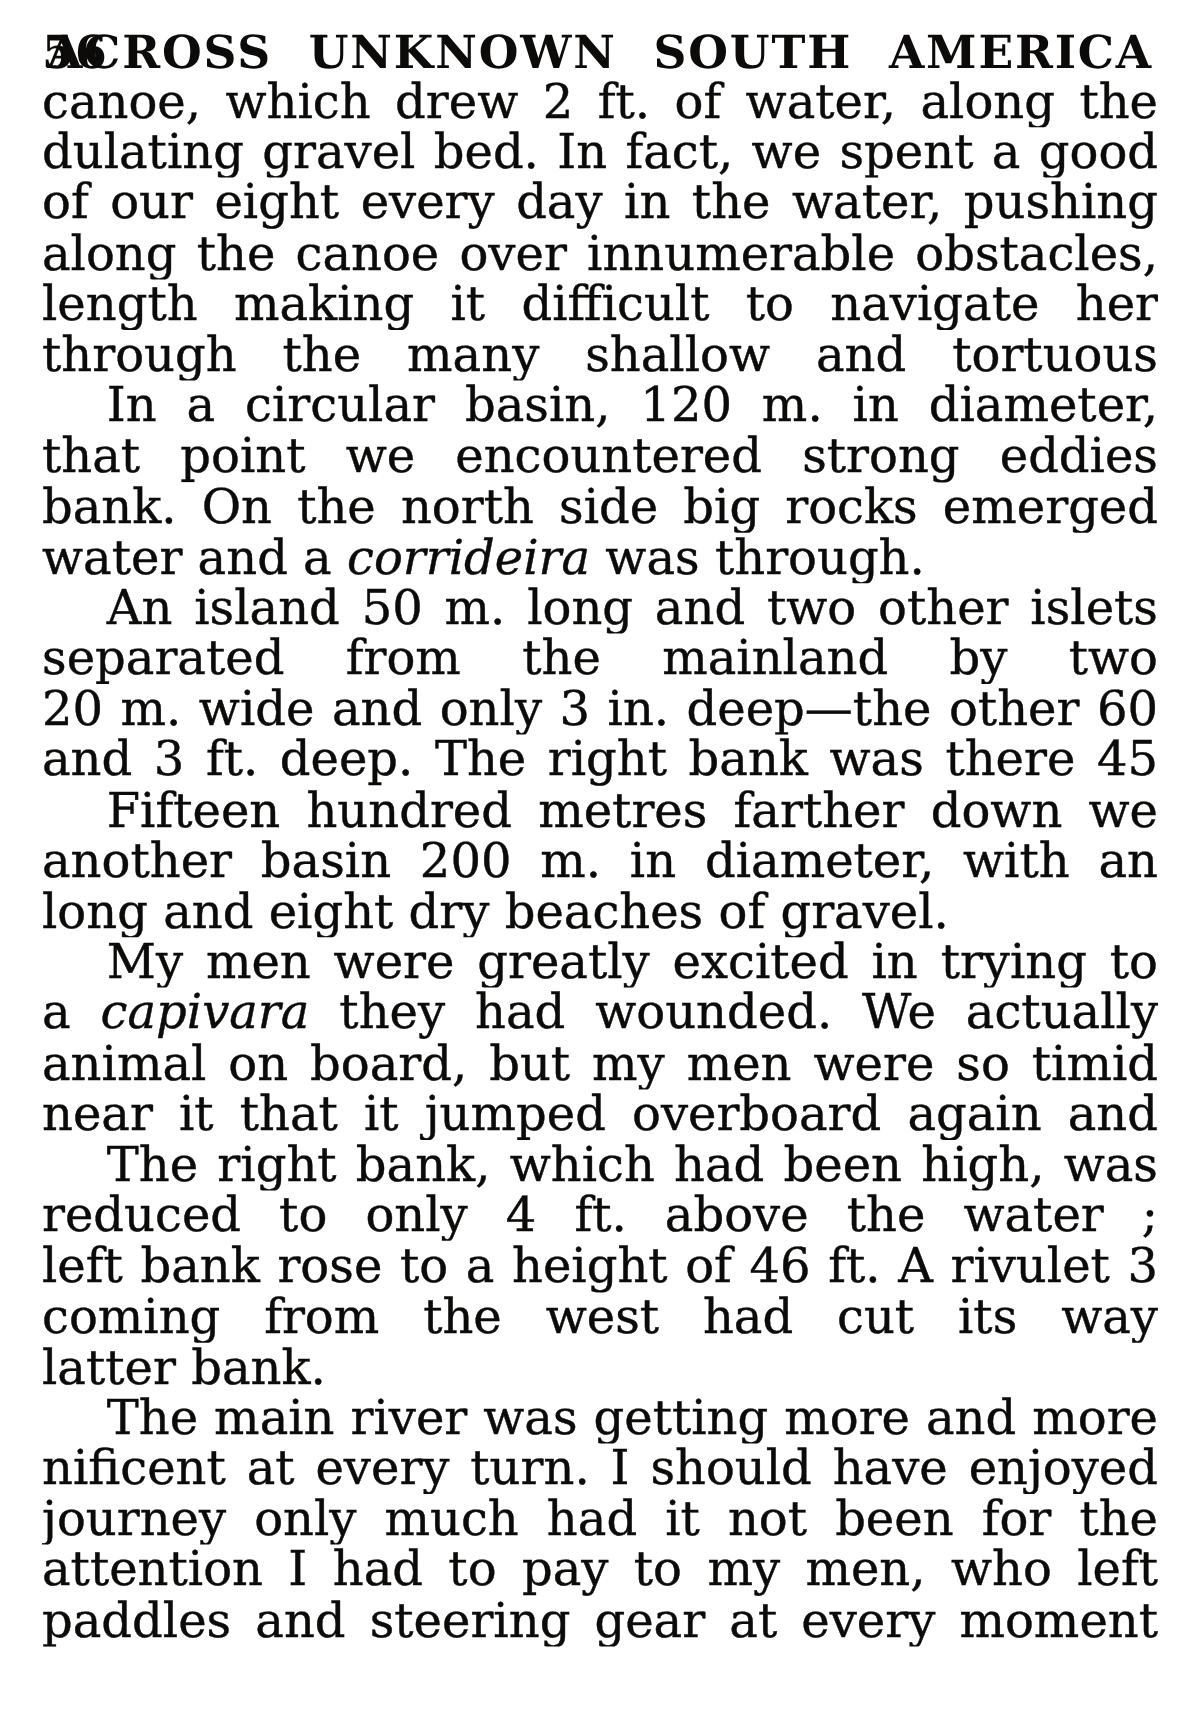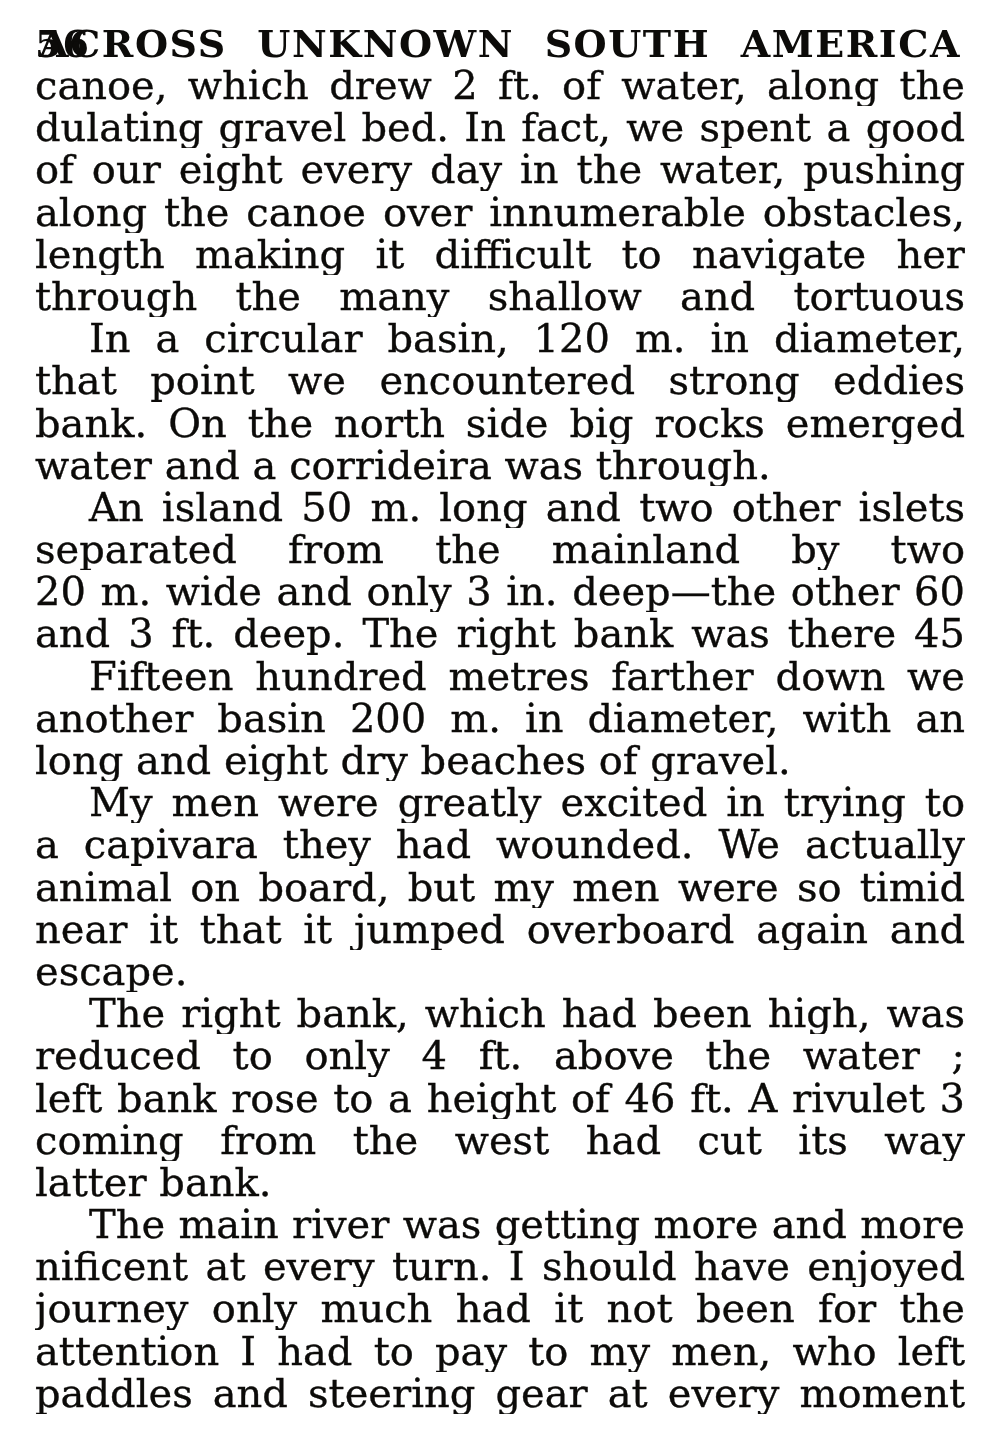--- a/index.html
+++ b/index.html
@@ -57,20 +57,21 @@
     overflow: hidden;
     -webkit-text-stroke: 0.35px var(--ink);
   }
   .line.fill {
     text-align-last: justify;
   }
   .line.indent {
     text-indent: 54px;
   }
   .em {
+    font-style: italic;
   }
 </style>
 </head>
 <body>
 
 <div class="page">
   <div class="page-header">
     <span class="page-number">56</span>
     <span class="running-title">ACROSS UNKNOWN SOUTH AMERICA</span>
   </div>
@@ -98,21 +99,20 @@
       <div class="paragraph">
         <div class="line fill indent"><span>Fifteen hundred metres farther down we entered</span></div>
         <div class="line fill"><span>another basin 200 m. in diameter, with an island 80 m.</span></div>
         <div class="line"><span>long and eight dry beaches of gravel.</span></div>
       </div>
       <div class="paragraph">
         <div class="line fill indent"><span>My men were greatly excited in trying to capture</span></div>
         <div class="line fill"><span>a </span><span class="em">capivara</span><span> they had wounded.  We actually got the</span></div>
         <div class="line fill"><span>animal on board, but my men were so timid in going</span></div>
         <div class="line fill"><span>near it that it jumped overboard again and made its</span></div>
-        <div class="line"><span>escape.</span></div>
       </div>
       <div class="paragraph">
         <div class="line fill indent"><span>The right bank, which had been high, was now</span></div>
         <div class="line fill"><span>reduced to only 4 ft. above the water ; whereas the</span></div>
         <div class="line fill"><span>left bank rose to a height of 46 ft.  A rivulet 3 m. wide</span></div>
         <div class="line fill"><span>coming from the west had cut its way through the</span></div>
         <div class="line"><span>latter bank.</span></div>
       </div>
       <div class="paragraph">
         <div class="line fill indent"><span>The main river was getting more and more mag-</span></div>

